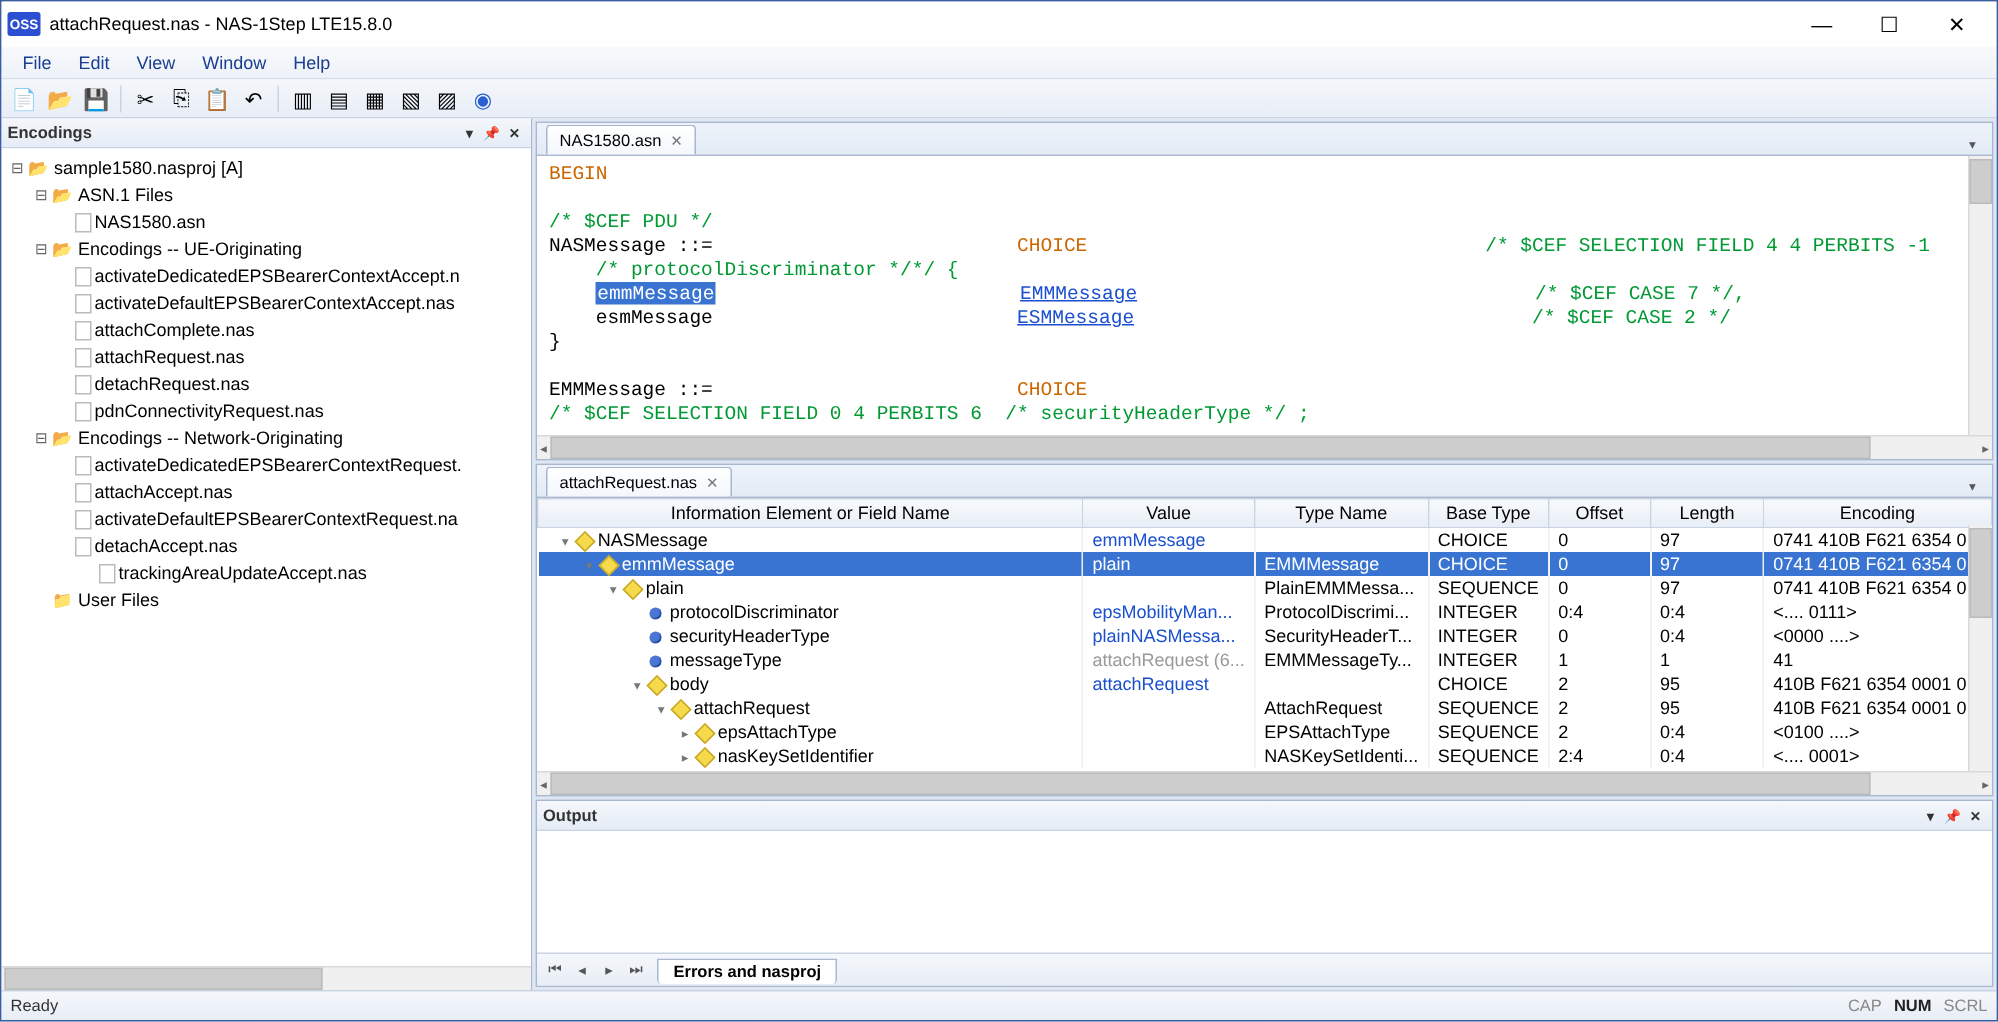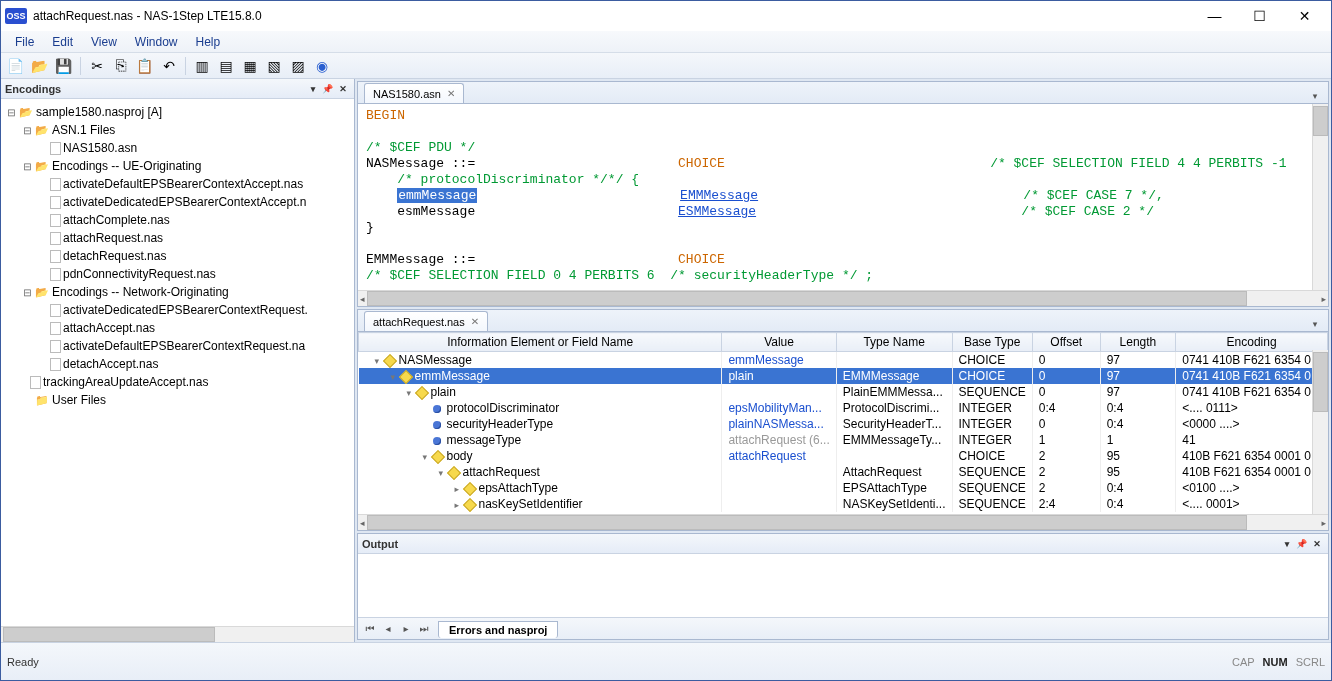--- a/index.html
+++ b/index.html
@@ -55,21 +55,21 @@
 .tree-toggle { display: inline-block; width: 10px; color: #777; font-size: 9px;}
 .diamond { width: 10px; height: 10px; display: inline-block; transform: rotate(45deg); background: #f7d94c; border: 1px solid #c7a626; margin: 0 4px 0 0; vertical-align: middle;}
 .bluedot { width: 8px; height: 8px; display: inline-block; background: #4a76d6; border-radius: 50%; margin: 0 6px 0 0; vertical-align: middle; box-shadow: inset -1px -1px 0 #2a4fa0;}
 
 .output-block { display: flex; flex-direction: column; flex: 1; border: 1px solid #a9b8d0; margin: 2px; background: #fff;}
 .output-body { flex: 1; background: #fff;}
 .output-footer { height: 22px; display: flex; align-items: center; border-top: 1px solid #c9d3e2; background: linear-gradient(#f4f7fb,#e8eef7); padding: 0 4px; gap: 2px;}
 .navbtn { width: 16px; height: 16px; font-size: 10px; color: #555; cursor: pointer; display: flex; align-items: center; justify-content: center;}
 .footer-tab { padding: 2px 10px; border: 1px solid #a9b8d0; border-bottom: none; background: #fff; border-radius: 0 0 3px 3px; transform: translateY(1px); font-size: 11px; font-weight: bold; margin-left: 4px;}
 
-.statusbar { height: 38px; display: flex; align-items: center; justify-content: space-between; padding: 0 6px; background: linear-gradient(#f4f7fb,#e8eef7); border-top: 1px solid #c9d3e2; font-size: 11px; color: #333;}
+.statusbar { height: 20px; display: flex; align-items: center; justify-content: space-between; padding: 0 6px; background: linear-gradient(#f4f7fb,#e8eef7); border-top: 1px solid #c9d3e2; font-size: 11px; color: #333;}
 .statusbar .right { display: flex; gap: 8px; color: #888;}
 .statusbar .right .active { color: #222; font-weight: bold;}
 </style>
 </head>
 <body>
 
 <div class="titlebar">
   <div class="logo">OSS</div>
   <div class="title">attachRequest.nas - NAS-1Step LTE15.8.0</div>
   <div class="winbtns">
@@ -133,26 +133,26 @@
           <span>NAS1580.asn</span>
         </div>
         <div class="tree-row" style="padding-left: 20px;">
           <span class="tw">⊟</span>
           <span class="ticon fold-o">📂</span>
           <span>Encodings -- UE-Originating</span>
         </div>
         <div class="tree-row" style="padding-left: 36px;">
           <span class="tw"></span>
           <span class="ticon file"></span>
+          <span>activateDedicatedEPSBearerContextAccept.n</span>
+        </div>
+        <div class="tree-row" style="padding-left: 36px;">
+          <span class="tw"></span>
+          <span class="ticon file"></span>
           <span>activateDefaultEPSBearerContextAccept.nas</span>
-        </div>
-        <div class="tree-row" style="padding-left: 36px;">
-          <span class="tw"></span>
-          <span class="ticon file"></span>
-          <span>activateDedicatedEPSBearerContextAccept.n</span>
         </div>
         <div class="tree-row" style="padding-left: 36px;">
           <span class="tw"></span>
           <span class="ticon file"></span>
           <span>attachComplete.nas</span>
         </div>
         <div class="tree-row" style="padding-left: 36px;">
           <span class="tw"></span>
           <span class="ticon file"></span>
           <span>attachRequest.nas</span>
@@ -185,21 +185,21 @@
         <div class="tree-row" style="padding-left: 36px;">
           <span class="tw"></span>
           <span class="ticon file"></span>
           <span>activateDefaultEPSBearerContextRequest.na</span>
         </div>
         <div class="tree-row" style="padding-left: 36px;">
           <span class="tw"></span>
           <span class="ticon file"></span>
           <span>detachAccept.nas</span>
         </div>
-        <div class="tree-row" style="padding-left: 16px;">
+        <div class="tree-row" style="padding-left: 52px;">
           <span class="tw"></span>
           <span class="ticon file"></span>
           <span>trackingAreaUpdateAccept.nas</span>
         </div>
         <div class="tree-row" style="padding-left: 20px;">
           <span class="tw"></span>
           <span class="ticon fold-y">📁</span>
           <span>User Files</span>
         </div>
       </div>

